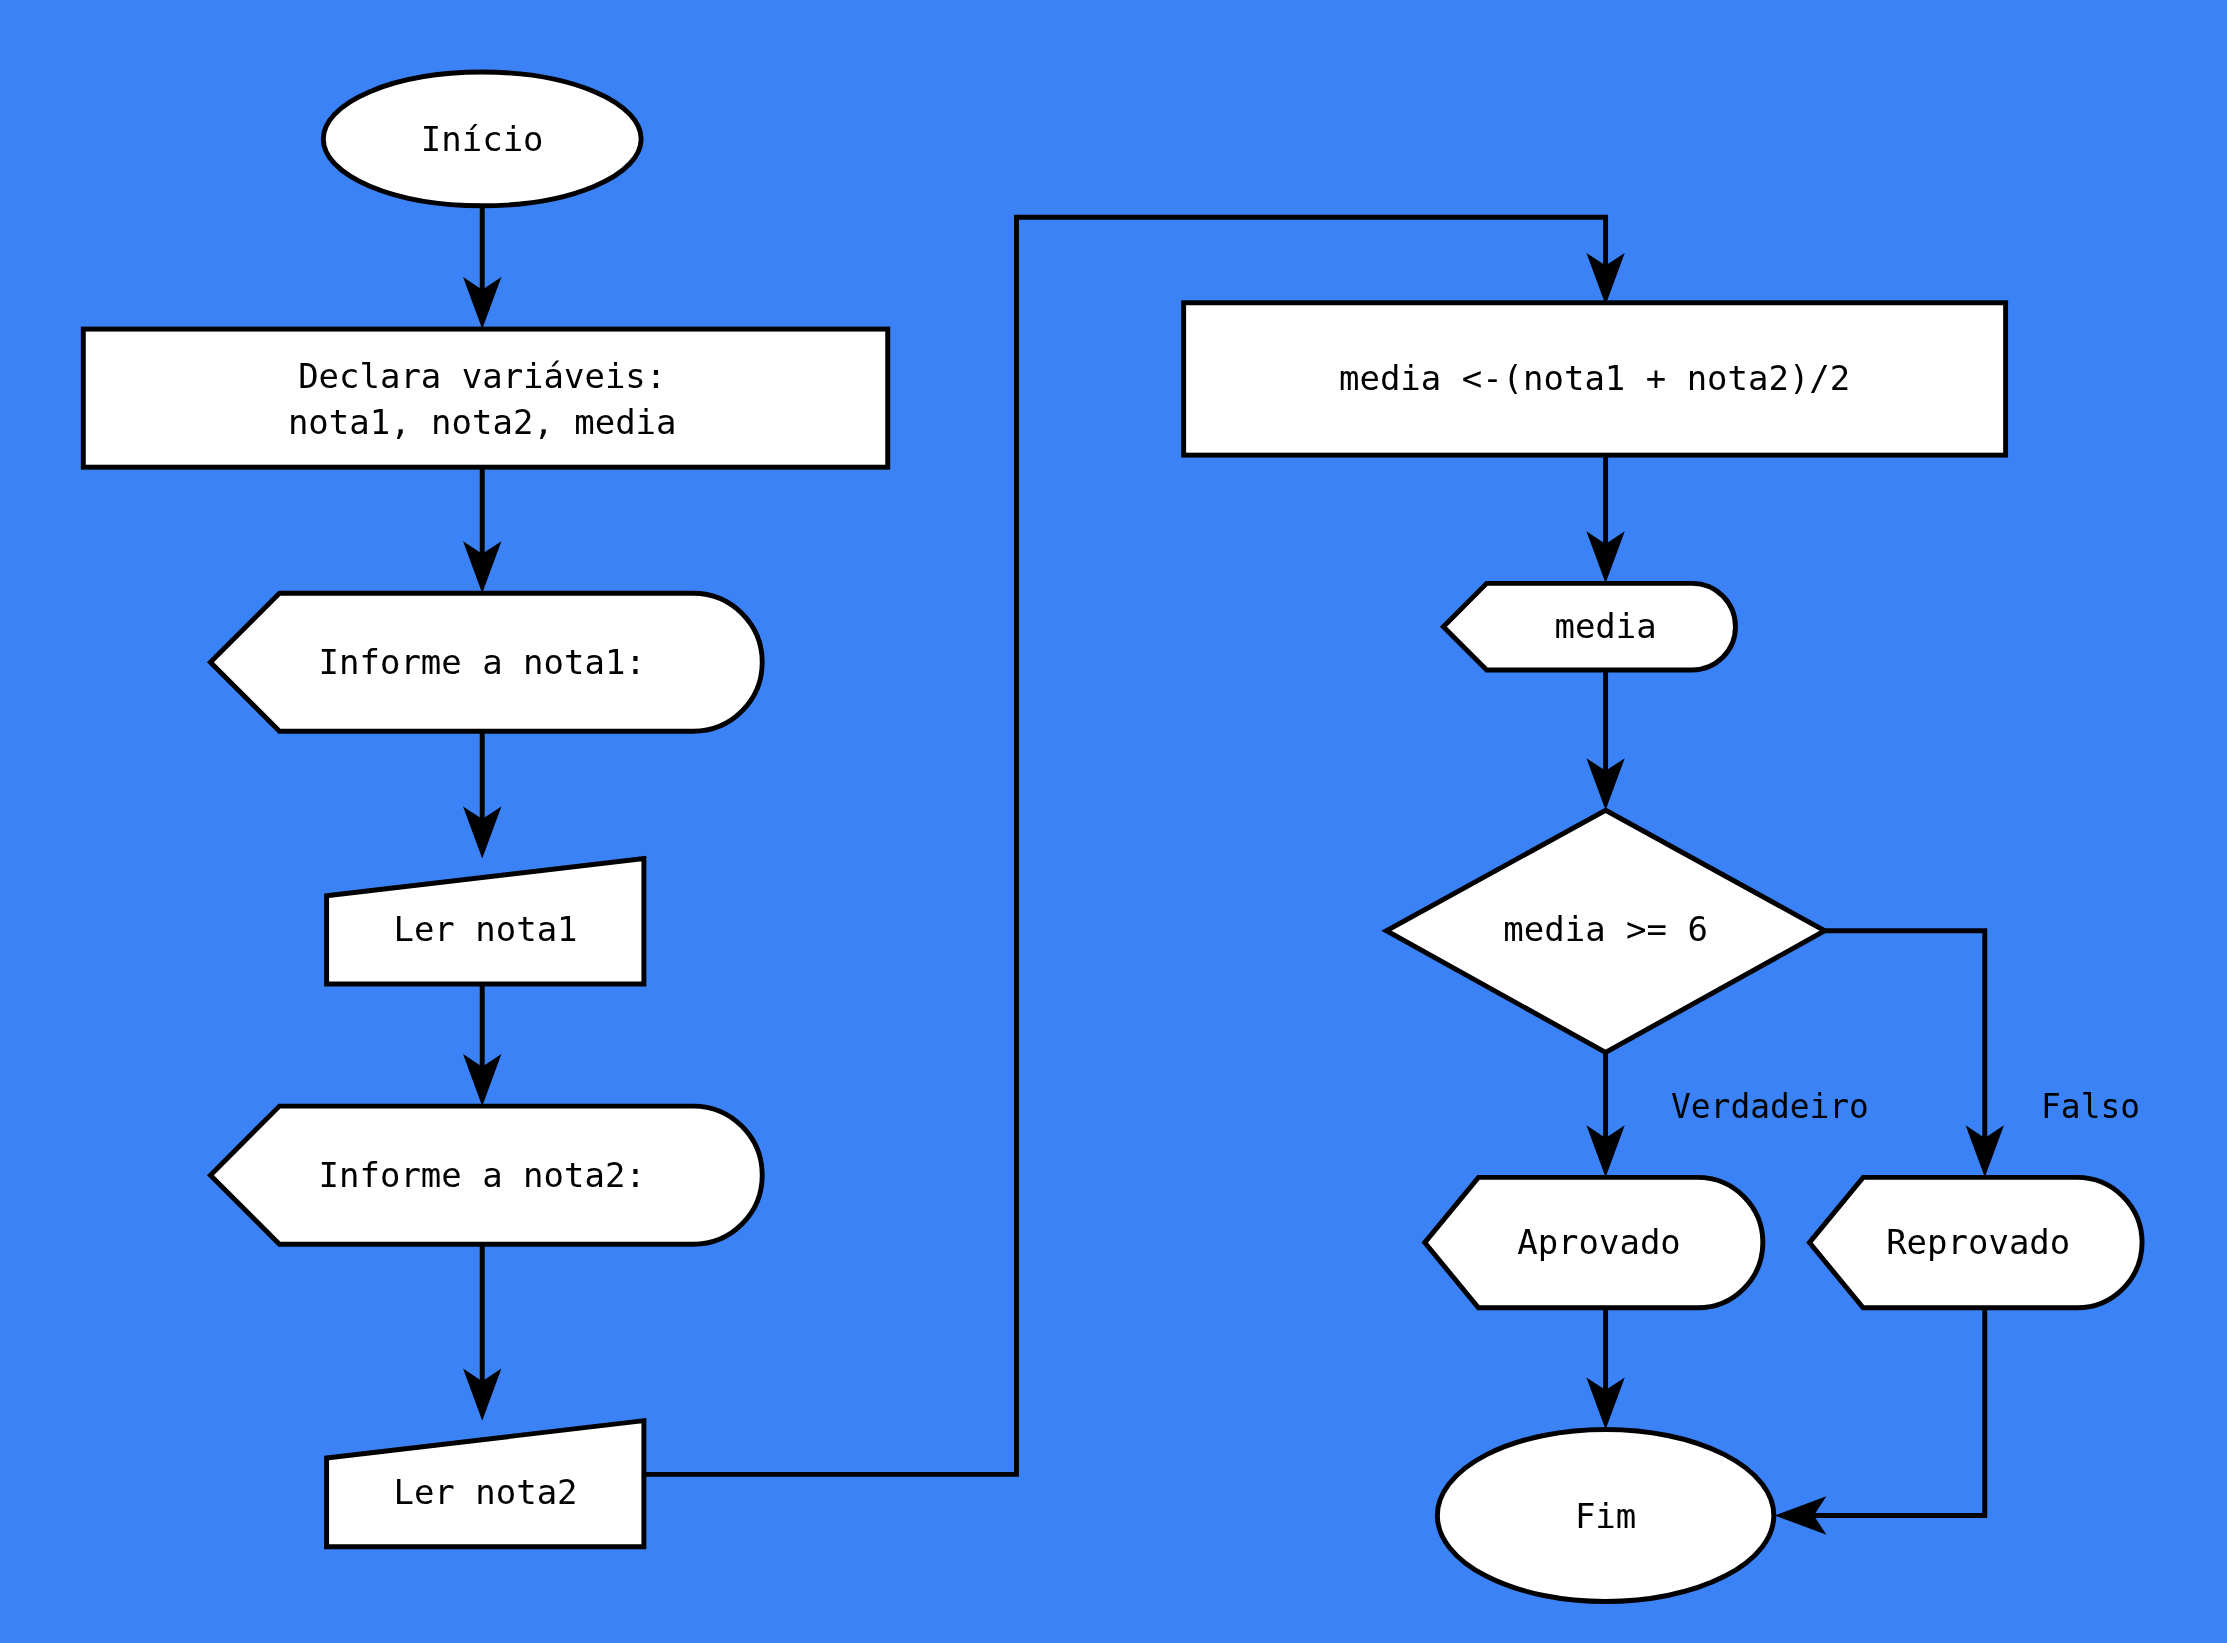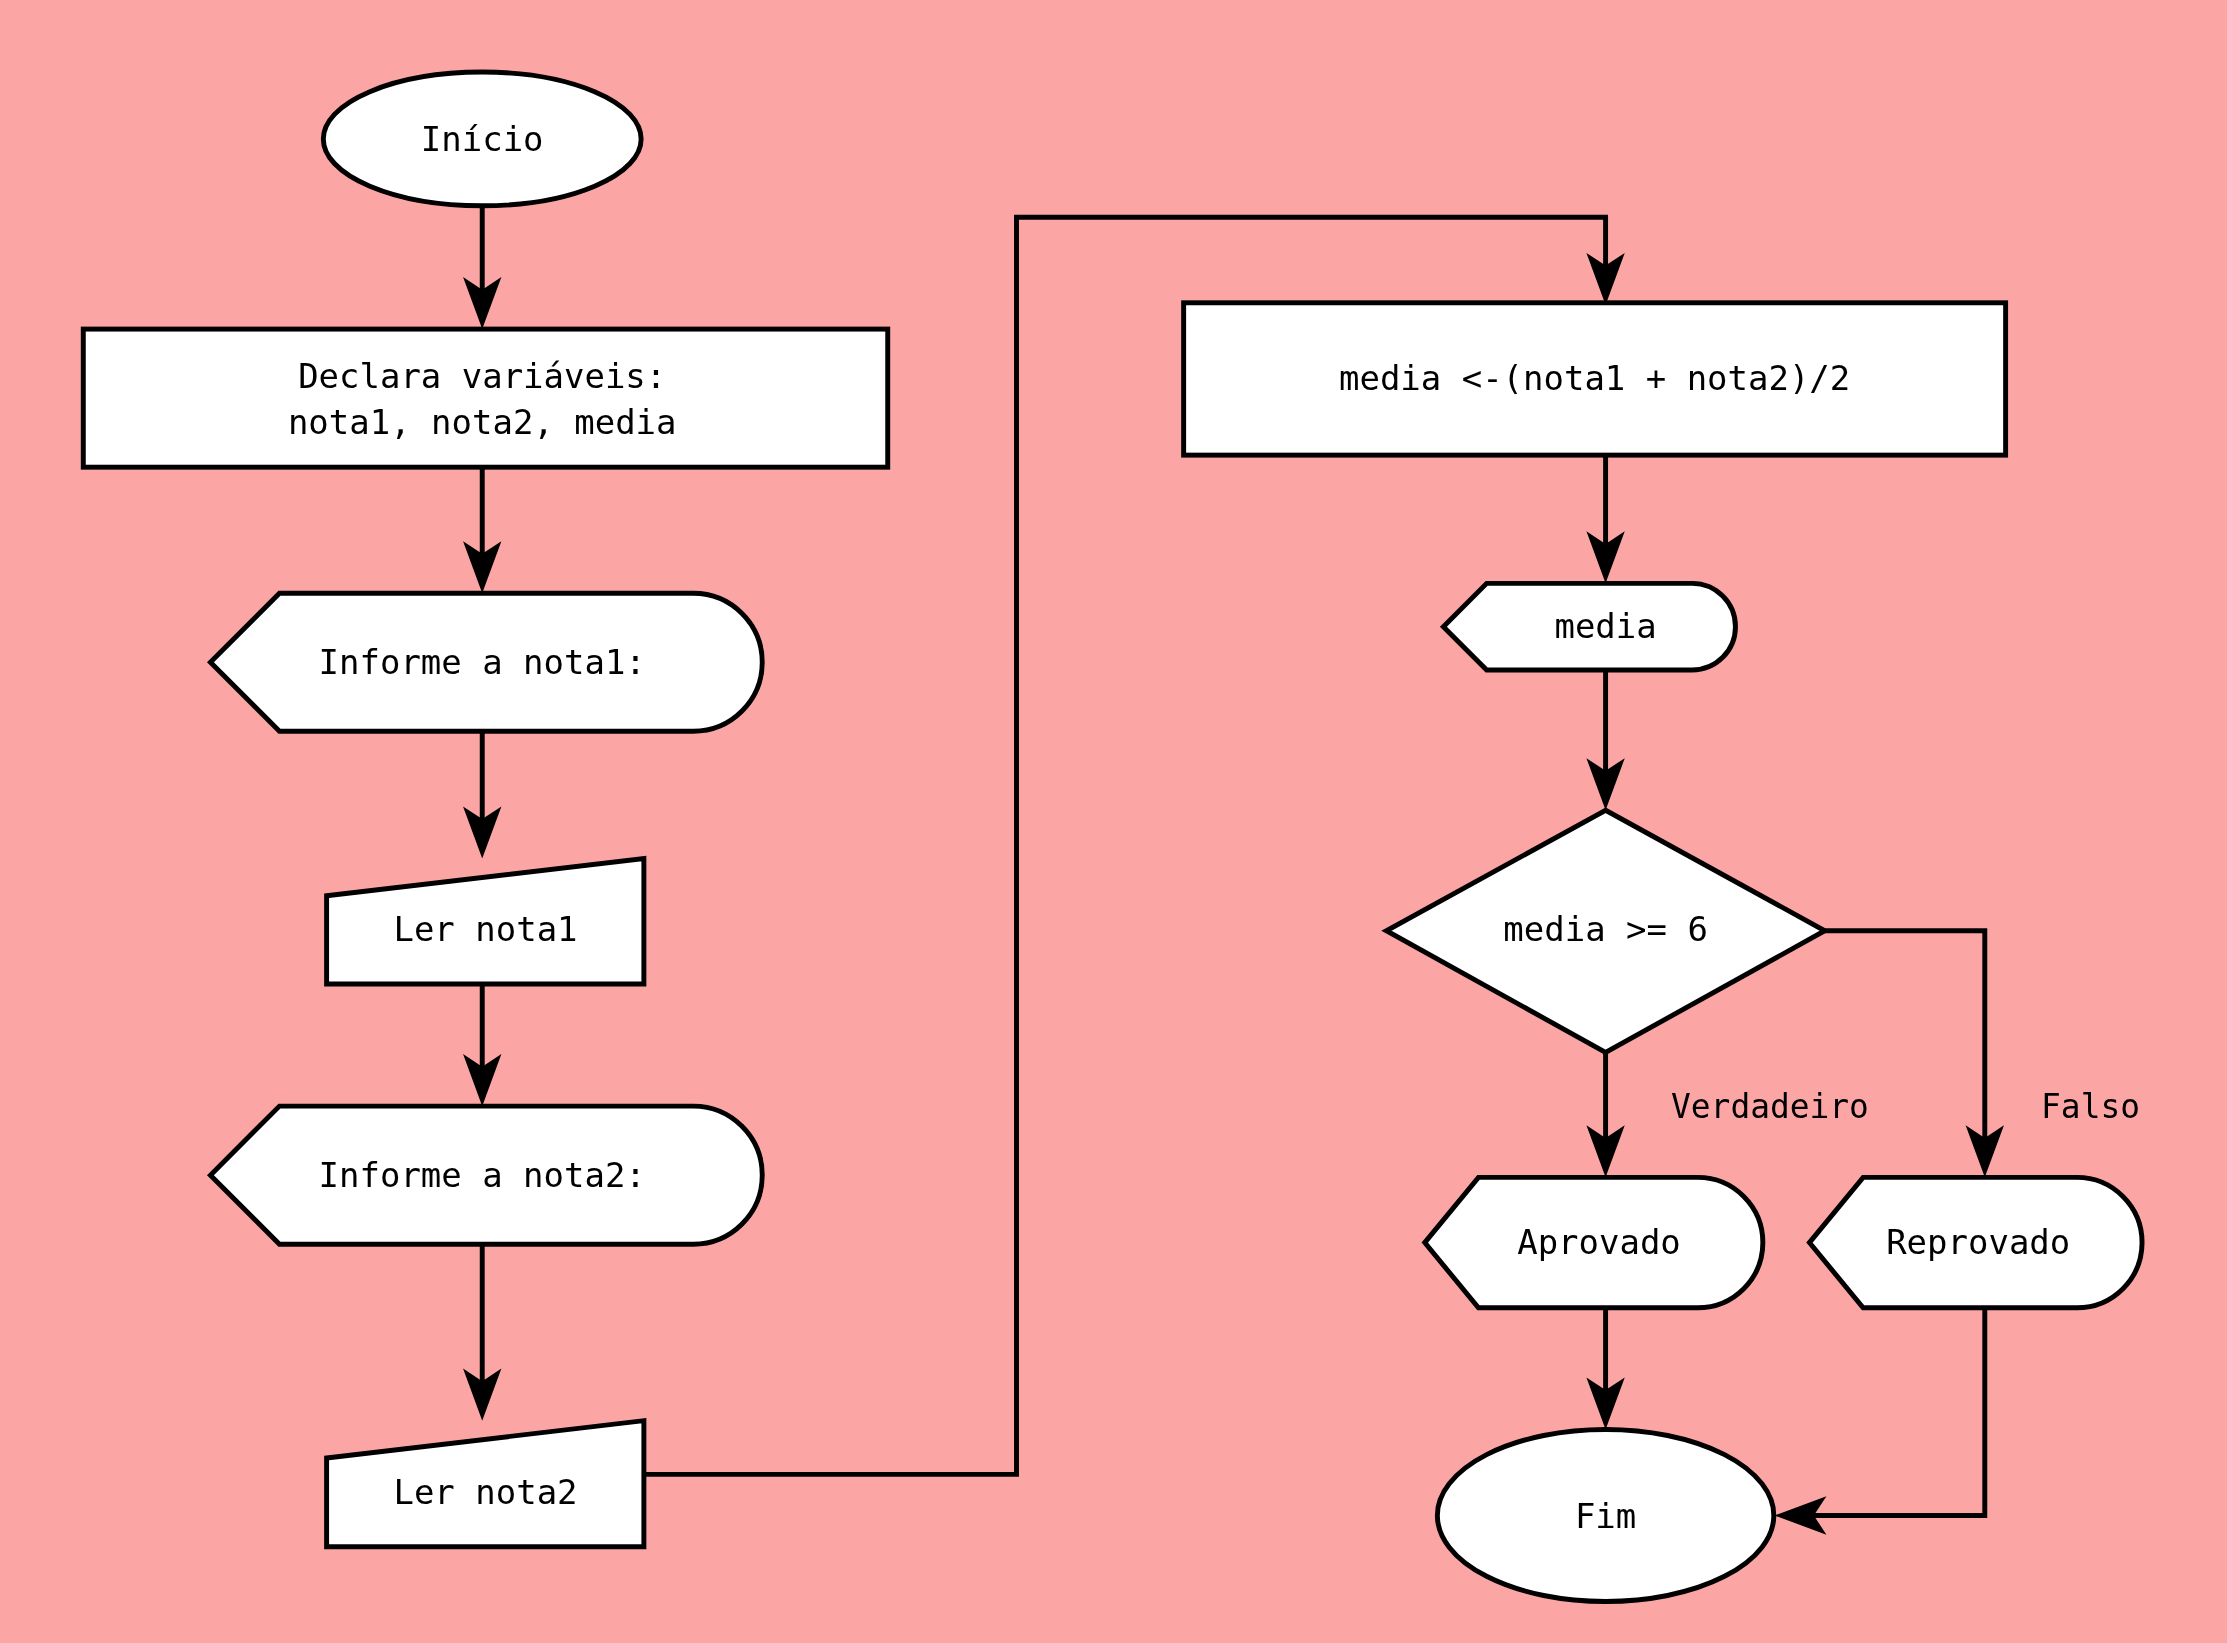--- a/index.html
+++ b/index.html
@@ -10,21 +10,21 @@
   body {
     width: 2227px;
     height: 1644px;
     overflow: hidden;
     font-family: "DejaVu Sans Mono", monospace;
   }
   #flowchart-root {
     position: relative;
     width: 2227px;
     height: 1644px;
-    background: #fca5a5;
+    background: #3b82f6;
   }
   svg#flowchart-svg {
     display: block;
     width: 2227px;
     height: 1644px;
   }
   .shape {
     fill: #ffffff;
     stroke: #000000;
     stroke-width: 9;

